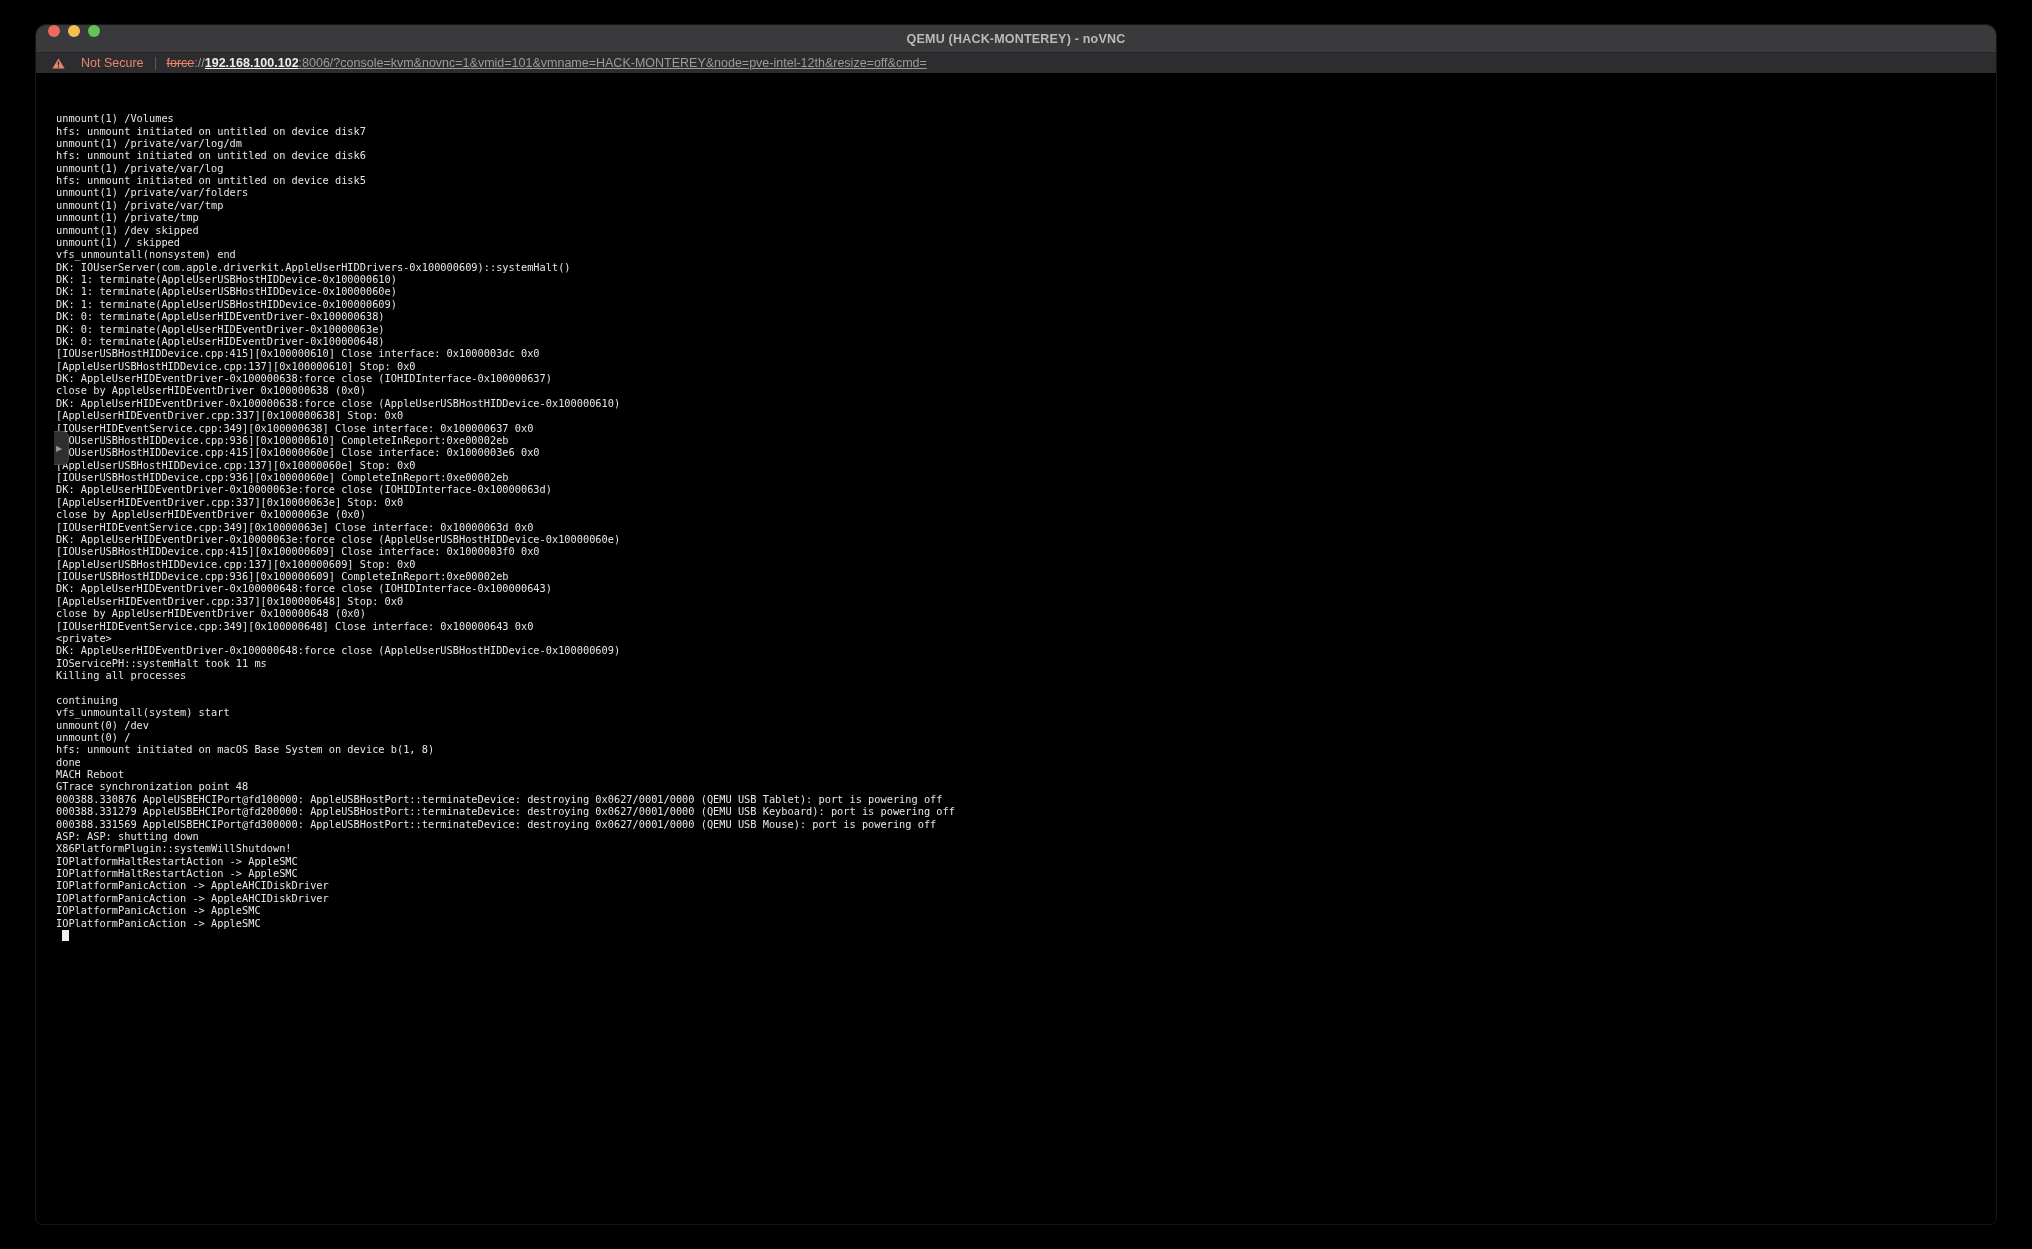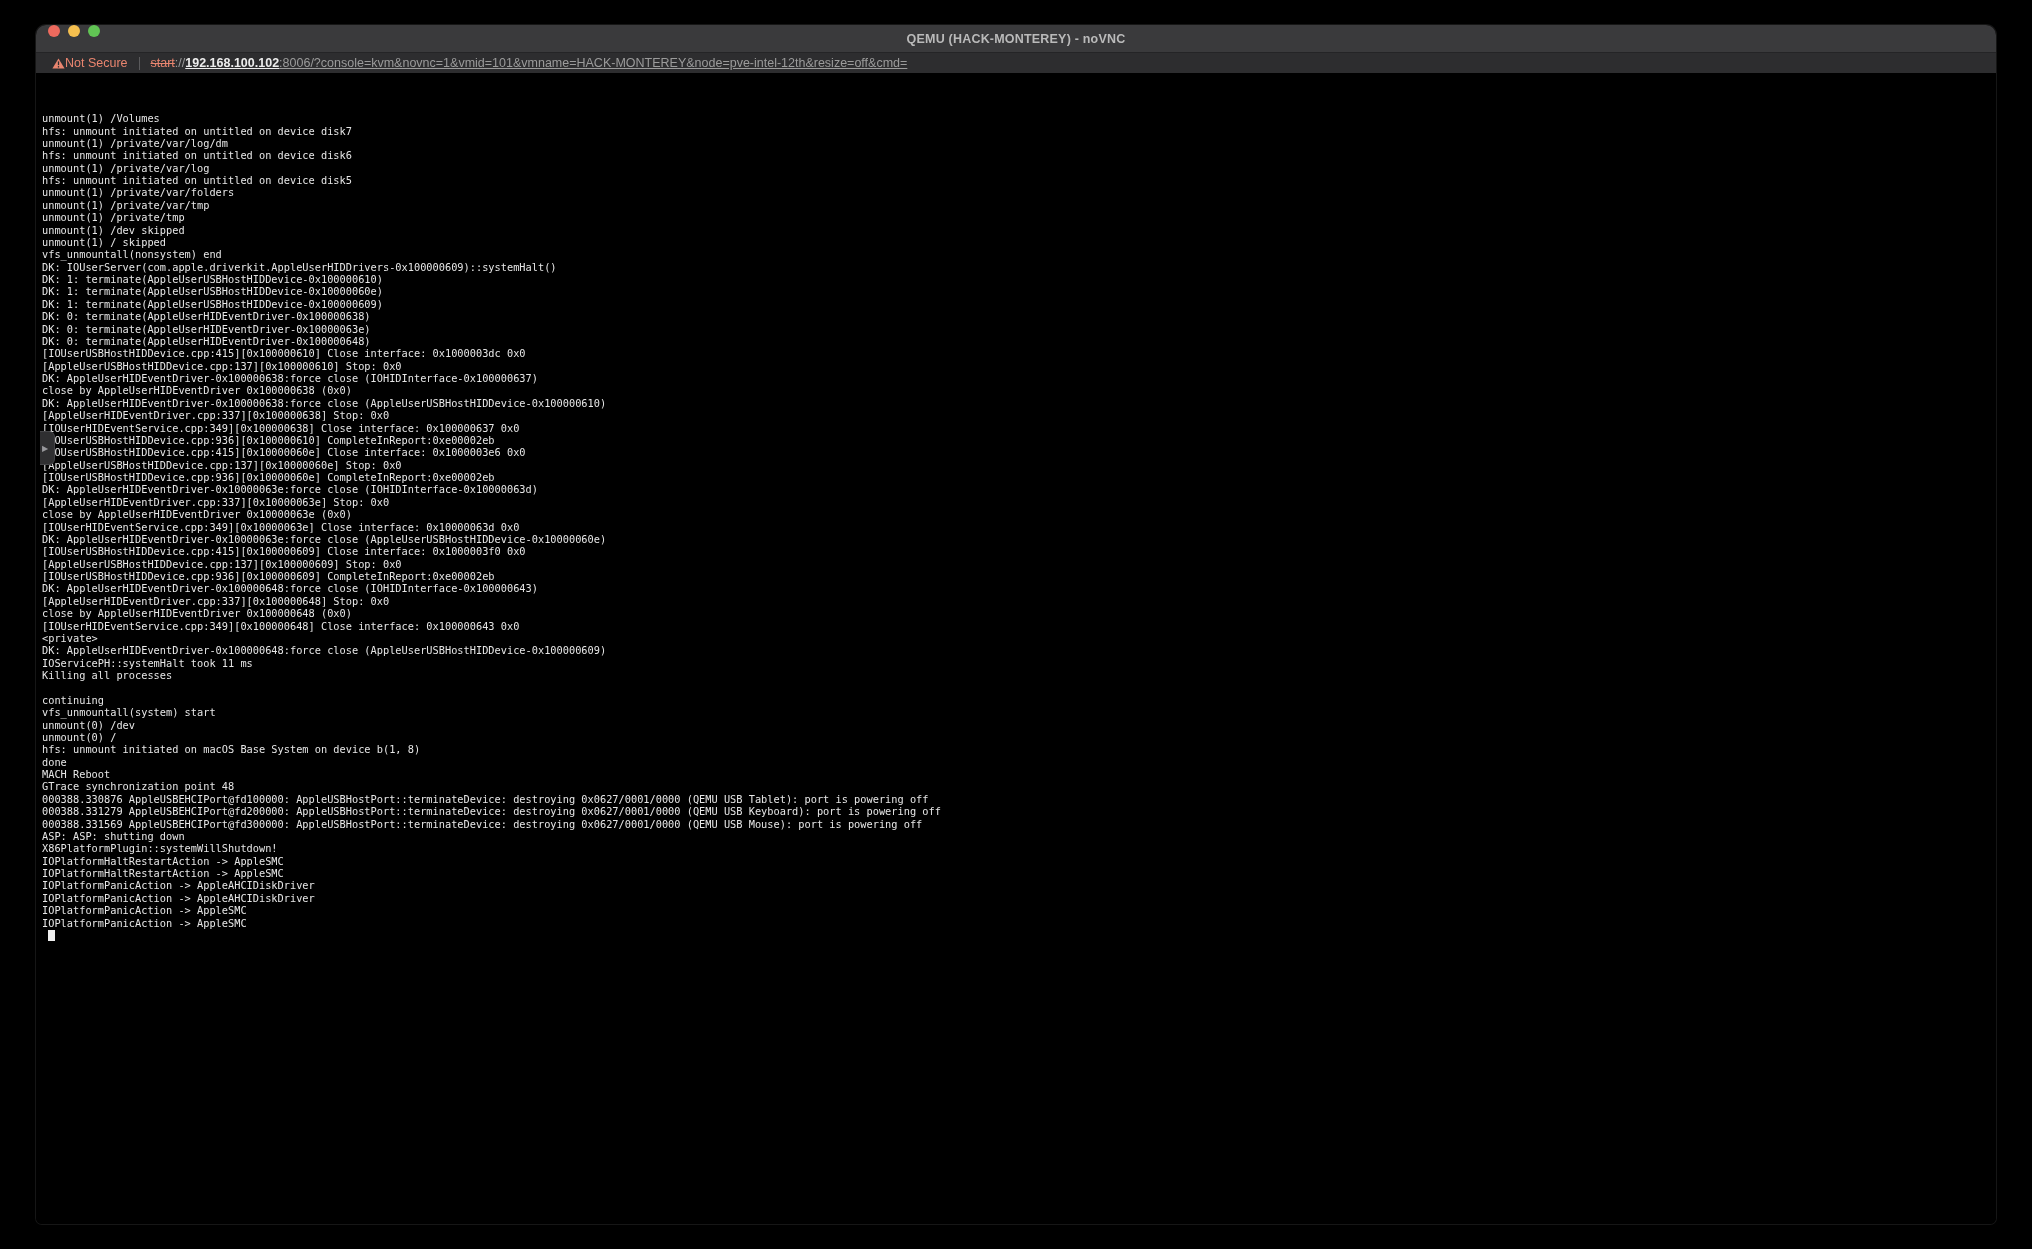--- a/index.html
+++ b/index.html
@@ -39,31 +39,32 @@
     height:21px;
     background:var(--urlbar-bg,#2d2d2f);
     border-top:1px solid #242426;
     box-sizing:border-box;
     display:flex; align-items:center;
     padding-left:16px;
     font-size:12.5px;
     white-space:nowrap;
   }
   .warn-icon { display:flex; align-items:center; }
-  .not-secure { color:var(--warn,#e9856f); margin-left:0; }
+  .not-secure { color:var(--warn,#e9856f); margin-left:16px; }
   .addr-divider { width:1px; height:13px; background:#5a5a5c; margin:0 11px; }
   .url-field { display:flex; align-items:center; }
   .url-scheme { color:var(--warn,#e9856f); text-decoration:line-through; }
   .url-sep  { color:var(--url-dim,#9b9b9b); }
   .url-host { color:var(--url-host,#ededed); font-weight:600;text-decoration:underline; }
   .url-rest { color:var(--url-dim,#9b9b9b);text-decoration:underline; }
   .viewport {
     position:relative;
     height:calc(100% - 48px);
     background:var(--term-bg,#000);
+    margin-left:14px;
   }
   .term {
     padding:2px 0 0 6px;
     font-family:"DejaVu Sans Mono", monospace;
     font-size:10.3px;
     line-height:12.38px;
     color:var(--term-fg,#e6e6e6);
     white-space:pre;
   }
   .tline { height:12.38px; overflow:visible; }
@@ -106,21 +107,21 @@
     <span class="warn-icon">
       <svg width="13" height="11" viewBox="0 0 13 11">
         <path d="M6.5 0.4 L12.6 10.6 L0.4 10.6 Z" fill="#e9856f"></path>
         <rect x="5.85" y="3.4" width="1.3" height="3.7" fill="#2d2d2f"></rect>
         <rect x="5.85" y="8.1" width="1.3" height="1.4" fill="#2d2d2f"></rect>
       </svg>
     </span>
     <span class="not-secure">Not Secure</span>
     <span class="addr-divider"></span>
     <span class="url-field">
-      <span class="url-scheme">start</span>
+      <span class="url-scheme">force</span>
       <span class="url-sep">://</span>
       <span class="url-host">192.168.100.102</span>
       <span class="url-rest">:8006/?console=kvm&amp;novnc=1&amp;vmid=101&amp;vmname=HACK-MONTEREY&amp;node=pve-intel-12th&amp;resize=off&amp;cmd=</span>
     </span>
   </div>
 
   <div class="viewport">
     <div class="term">
       
       <div class="tline">unmount(1) /Volumes</div><div class="tline">hfs: unmount initiated on untitled on device disk7</div><div class="tline">unmount(1) /private/var/log/dm</div><div class="tline">hfs: unmount initiated on untitled on device disk6</div><div class="tline">unmount(1) /private/var/log</div><div class="tline">hfs: unmount initiated on untitled on device disk5</div><div class="tline">unmount(1) /private/var/folders</div><div class="tline">unmount(1) /private/var/tmp</div><div class="tline">unmount(1) /private/tmp</div><div class="tline">unmount(1) /dev skipped</div><div class="tline">unmount(1) / skipped</div><div class="tline">vfs_unmountall(nonsystem) end</div><div class="tline">DK: IOUserServer(com.apple.driverkit.AppleUserHIDDrivers-0x100000609)::systemHalt()</div><div class="tline">DK: 1: terminate(AppleUserUSBHostHIDDevice-0x100000610)</div><div class="tline">DK: 1: terminate(AppleUserUSBHostHIDDevice-0x10000060e)</div><div class="tline">DK: 1: terminate(AppleUserUSBHostHIDDevice-0x100000609)</div><div class="tline">DK: 0: terminate(AppleUserHIDEventDriver-0x100000638)</div><div class="tline">DK: 0: terminate(AppleUserHIDEventDriver-0x10000063e)</div><div class="tline">DK: 0: terminate(AppleUserHIDEventDriver-0x100000648)</div><div class="tline">[IOUserUSBHostHIDDevice.cpp:415][0x100000610] Close interface: 0x1000003dc 0x0</div><div class="tline">[AppleUserUSBHostHIDDevice.cpp:137][0x100000610] Stop: 0x0</div><div class="tline">DK: AppleUserHIDEventDriver-0x100000638:force close (IOHIDInterface-0x100000637)</div><div class="tline">close by AppleUserHIDEventDriver 0x100000638 (0x0)</div><div class="tline">DK: AppleUserHIDEventDriver-0x100000638:force close (AppleUserUSBHostHIDDevice-0x100000610)</div><div class="tline">[AppleUserHIDEventDriver.cpp:337][0x100000638] Stop: 0x0</div><div class="tline">[IOUserHIDEventService.cpp:349][0x100000638] Close interface: 0x100000637 0x0</div><div class="tline">[IOUserUSBHostHIDDevice.cpp:936][0x100000610] CompleteInReport:0xe00002eb</div><div class="tline">[IOUserUSBHostHIDDevice.cpp:415][0x10000060e] Close interface: 0x1000003e6 0x0</div><div class="tline">[AppleUserUSBHostHIDDevice.cpp:137][0x10000060e] Stop: 0x0</div><div class="tline">[IOUserUSBHostHIDDevice.cpp:936][0x10000060e] CompleteInReport:0xe00002eb</div><div class="tline">DK: AppleUserHIDEventDriver-0x10000063e:force close (IOHIDInterface-0x10000063d)</div><div class="tline">[AppleUserHIDEventDriver.cpp:337][0x10000063e] Stop: 0x0</div><div class="tline">close by AppleUserHIDEventDriver 0x10000063e (0x0)</div><div class="tline">[IOUserHIDEventService.cpp:349][0x10000063e] Close interface: 0x10000063d 0x0</div><div class="tline">DK: AppleUserHIDEventDriver-0x10000063e:force close (AppleUserUSBHostHIDDevice-0x10000060e)</div><div class="tline">[IOUserUSBHostHIDDevice.cpp:415][0x100000609] Close interface: 0x1000003f0 0x0</div><div class="tline">[AppleUserUSBHostHIDDevice.cpp:137][0x100000609] Stop: 0x0</div><div class="tline">[IOUserUSBHostHIDDevice.cpp:936][0x100000609] CompleteInReport:0xe00002eb</div><div class="tline">DK: AppleUserHIDEventDriver-0x100000648:force close (IOHIDInterface-0x100000643)</div><div class="tline">[AppleUserHIDEventDriver.cpp:337][0x100000648] Stop: 0x0</div><div class="tline">close by AppleUserHIDEventDriver 0x100000648 (0x0)</div><div class="tline">[IOUserHIDEventService.cpp:349][0x100000648] Close interface: 0x100000643 0x0</div><div class="tline">&lt;private&gt;</div><div class="tline">DK: AppleUserHIDEventDriver-0x100000648:force close (AppleUserUSBHostHIDDevice-0x100000609)</div><div class="tline">IOServicePH::systemHalt took 11 ms</div><div class="tline">Killing all processes</div><div class="tline">&nbsp;</div><div class="tline">continuing</div><div class="tline">vfs_unmountall(system) start</div><div class="tline">unmount(0) /dev</div><div class="tline">unmount(0) /</div><div class="tline">hfs: unmount initiated on macOS Base System on device b(1, 8)</div><div class="tline">done</div><div class="tline">MACH Reboot</div><div class="tline">GTrace synchronization point 48</div><div class="tline">000388.330876 AppleUSBEHCIPort@fd100000: AppleUSBHostPort::terminateDevice: destroying 0x0627/0001/0000 (QEMU USB Tablet): port is powering off</div><div class="tline">000388.331279 AppleUSBEHCIPort@fd200000: AppleUSBHostPort::terminateDevice: destroying 0x0627/0001/0000 (QEMU USB Keyboard): port is powering off</div><div class="tline">000388.331569 AppleUSBEHCIPort@fd300000: AppleUSBHostPort::terminateDevice: destroying 0x0627/0001/0000 (QEMU USB Mouse): port is powering off</div><div class="tline">ASP: ASP: shutting down</div><div class="tline">X86PlatformPlugin::systemWillShutdown!</div><div class="tline">IOPlatformHaltRestartAction -&gt; AppleSMC</div><div class="tline">IOPlatformHaltRestartAction -&gt; AppleSMC</div><div class="tline">IOPlatformPanicAction -&gt; AppleAHCIDiskDriver</div><div class="tline">IOPlatformPanicAction -&gt; AppleAHCIDiskDriver</div><div class="tline">IOPlatformPanicAction -&gt; AppleSMC</div><div class="tline">IOPlatformPanicAction -&gt; AppleSMC</div><div class="cursor"></div>

